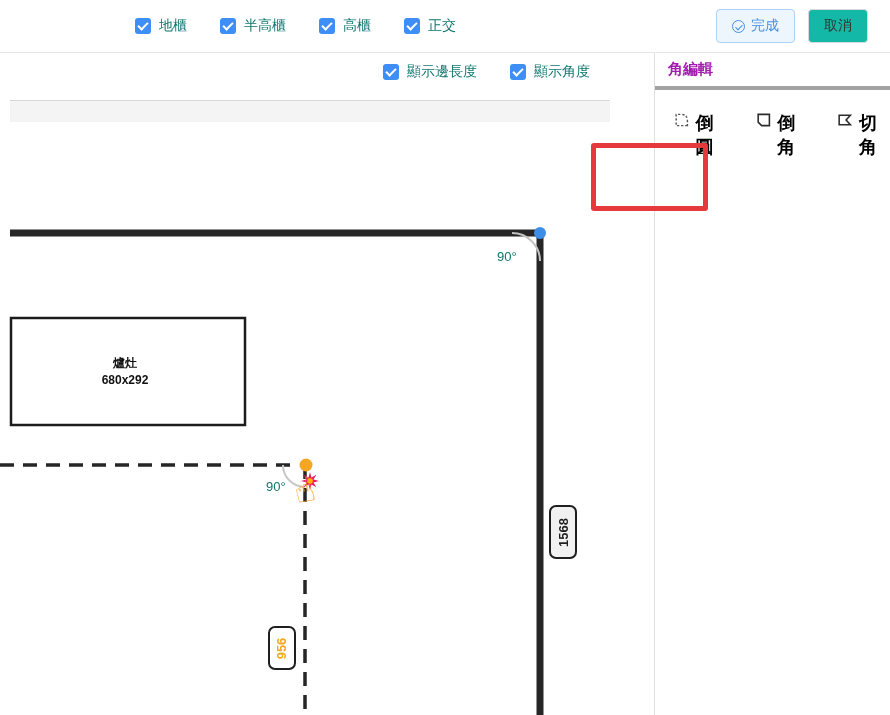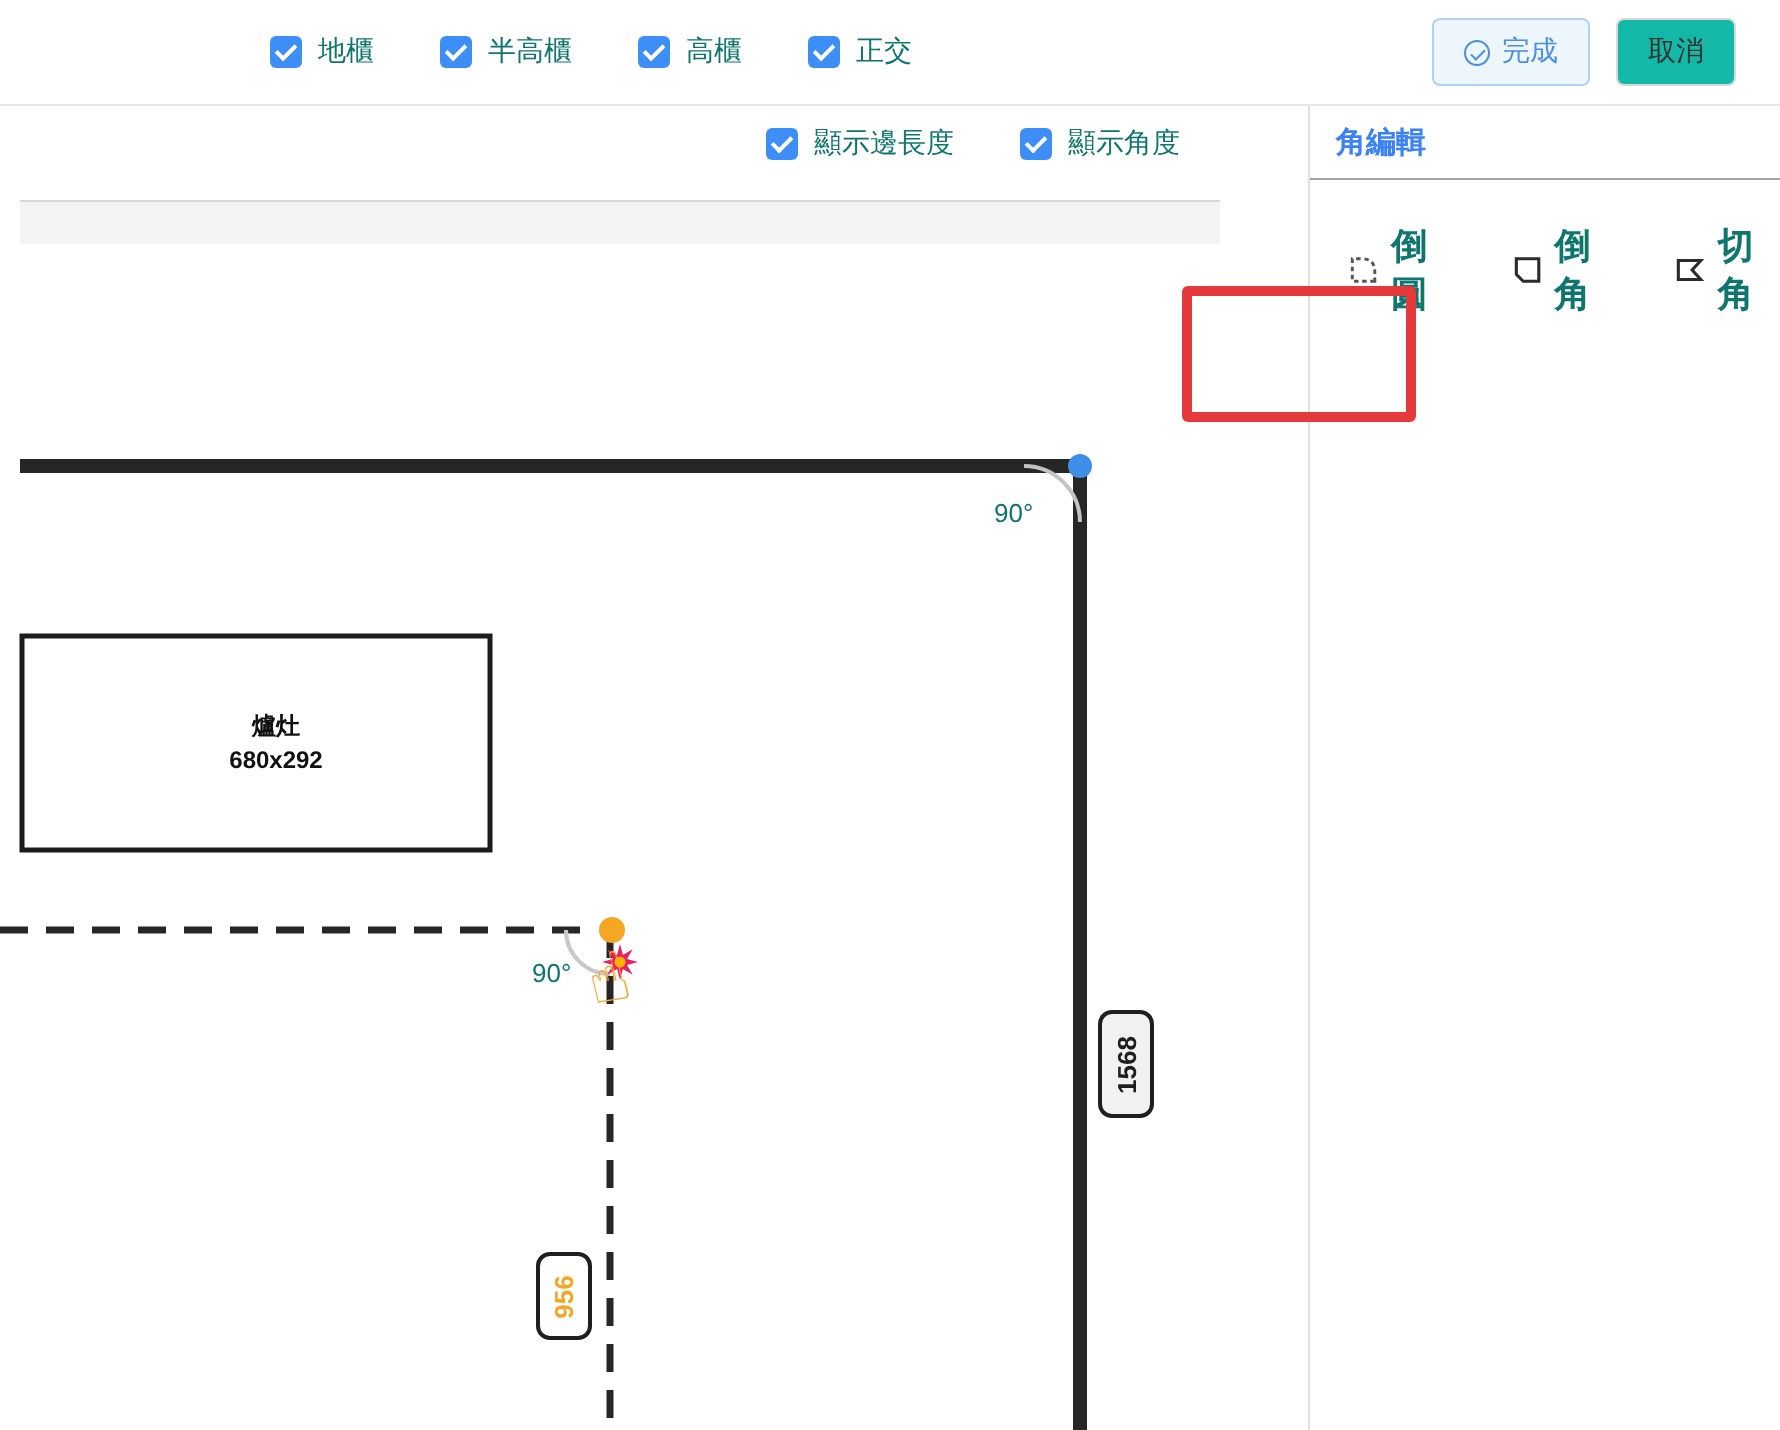--- a/index.html
+++ b/index.html
@@ -46,21 +46,21 @@
     background:#f4f4f4; border-top:1px solid #d8d8d8;
   }
 
   .canvas-svg { position:absolute; left:0; top:0; width:610px; height:662px; }
 
   .angle-label { position:absolute; color:#0f766e; font-size:13px; }
   #angle-top { left:497px; top:196px; }
   #angle-mid { left:266px; top:426px; }
 
   .stove-label {
-    position:absolute; left:21px; top:265px; width:234px; height:107px;
+    position:absolute; left:8px; top:265px; width:234px; height:107px;
     display:flex; flex-direction:column; align-items:center; justify-content:center;
     font-weight:bold; font-size:12px; color:#111; line-height:1.35; text-align:center;
   }
 
   .dim-label {
     position:absolute; border:2px solid #1f1f1f; border-radius:7px;
     display:flex; align-items:center; justify-content:center;
     font-weight:bold; font-size:13px; cursor:pointer;
   }
   .dim-label span { transform:rotate(-90deg); white-space:nowrap; }
@@ -68,25 +68,25 @@
   #dim-bottom { left:268px; top:573px; width:28px; height:44px; background:#fff; color:#f5a623; }
 
   .hand-cursor {
     position:absolute; left:294px; top:420px; font-size:34px; color:#f7a62c;
     transform:rotate(-14deg); pointer-events:none; line-height:1;
   }
 
   
   .panel-header {
     height:37px; display:flex; align-items:center; padding-left:13px;
-    font-size:15px; font-weight:bold; color:#3b82f6; border-bottom:1px solid #a3a3a3;font-family:Liberation Mono, monospace;
+    font-size:15px; font-weight:bold; color:#a21caf; border-bottom:4px solid #a3a3a3;font-family:Liberation Mono, monospace;
   }
   .panel-options { display:flex; align-items:center; gap:29px; padding:21px 0 0 19px; }
-  .corner-option { display:flex; align-items:center; gap:6px; cursor:pointer;
-                   font-size:18px; font-weight:bold; color:#0f766e; }
+  .corner-option { display:flex; gap:6px; cursor:pointer;
+                   font-size:18px; font-weight:bold; color:#000000; }
   .corner-option svg { display:block; }
 
   
   .highlight-rect {
     position:absolute; left:591px; top:90px; width:117px; height:68px;
     border:5px solid #e5393c; border-radius:3px; pointer-events:none; z-index:20;
   }
 </style>
 </head>
 <body>

